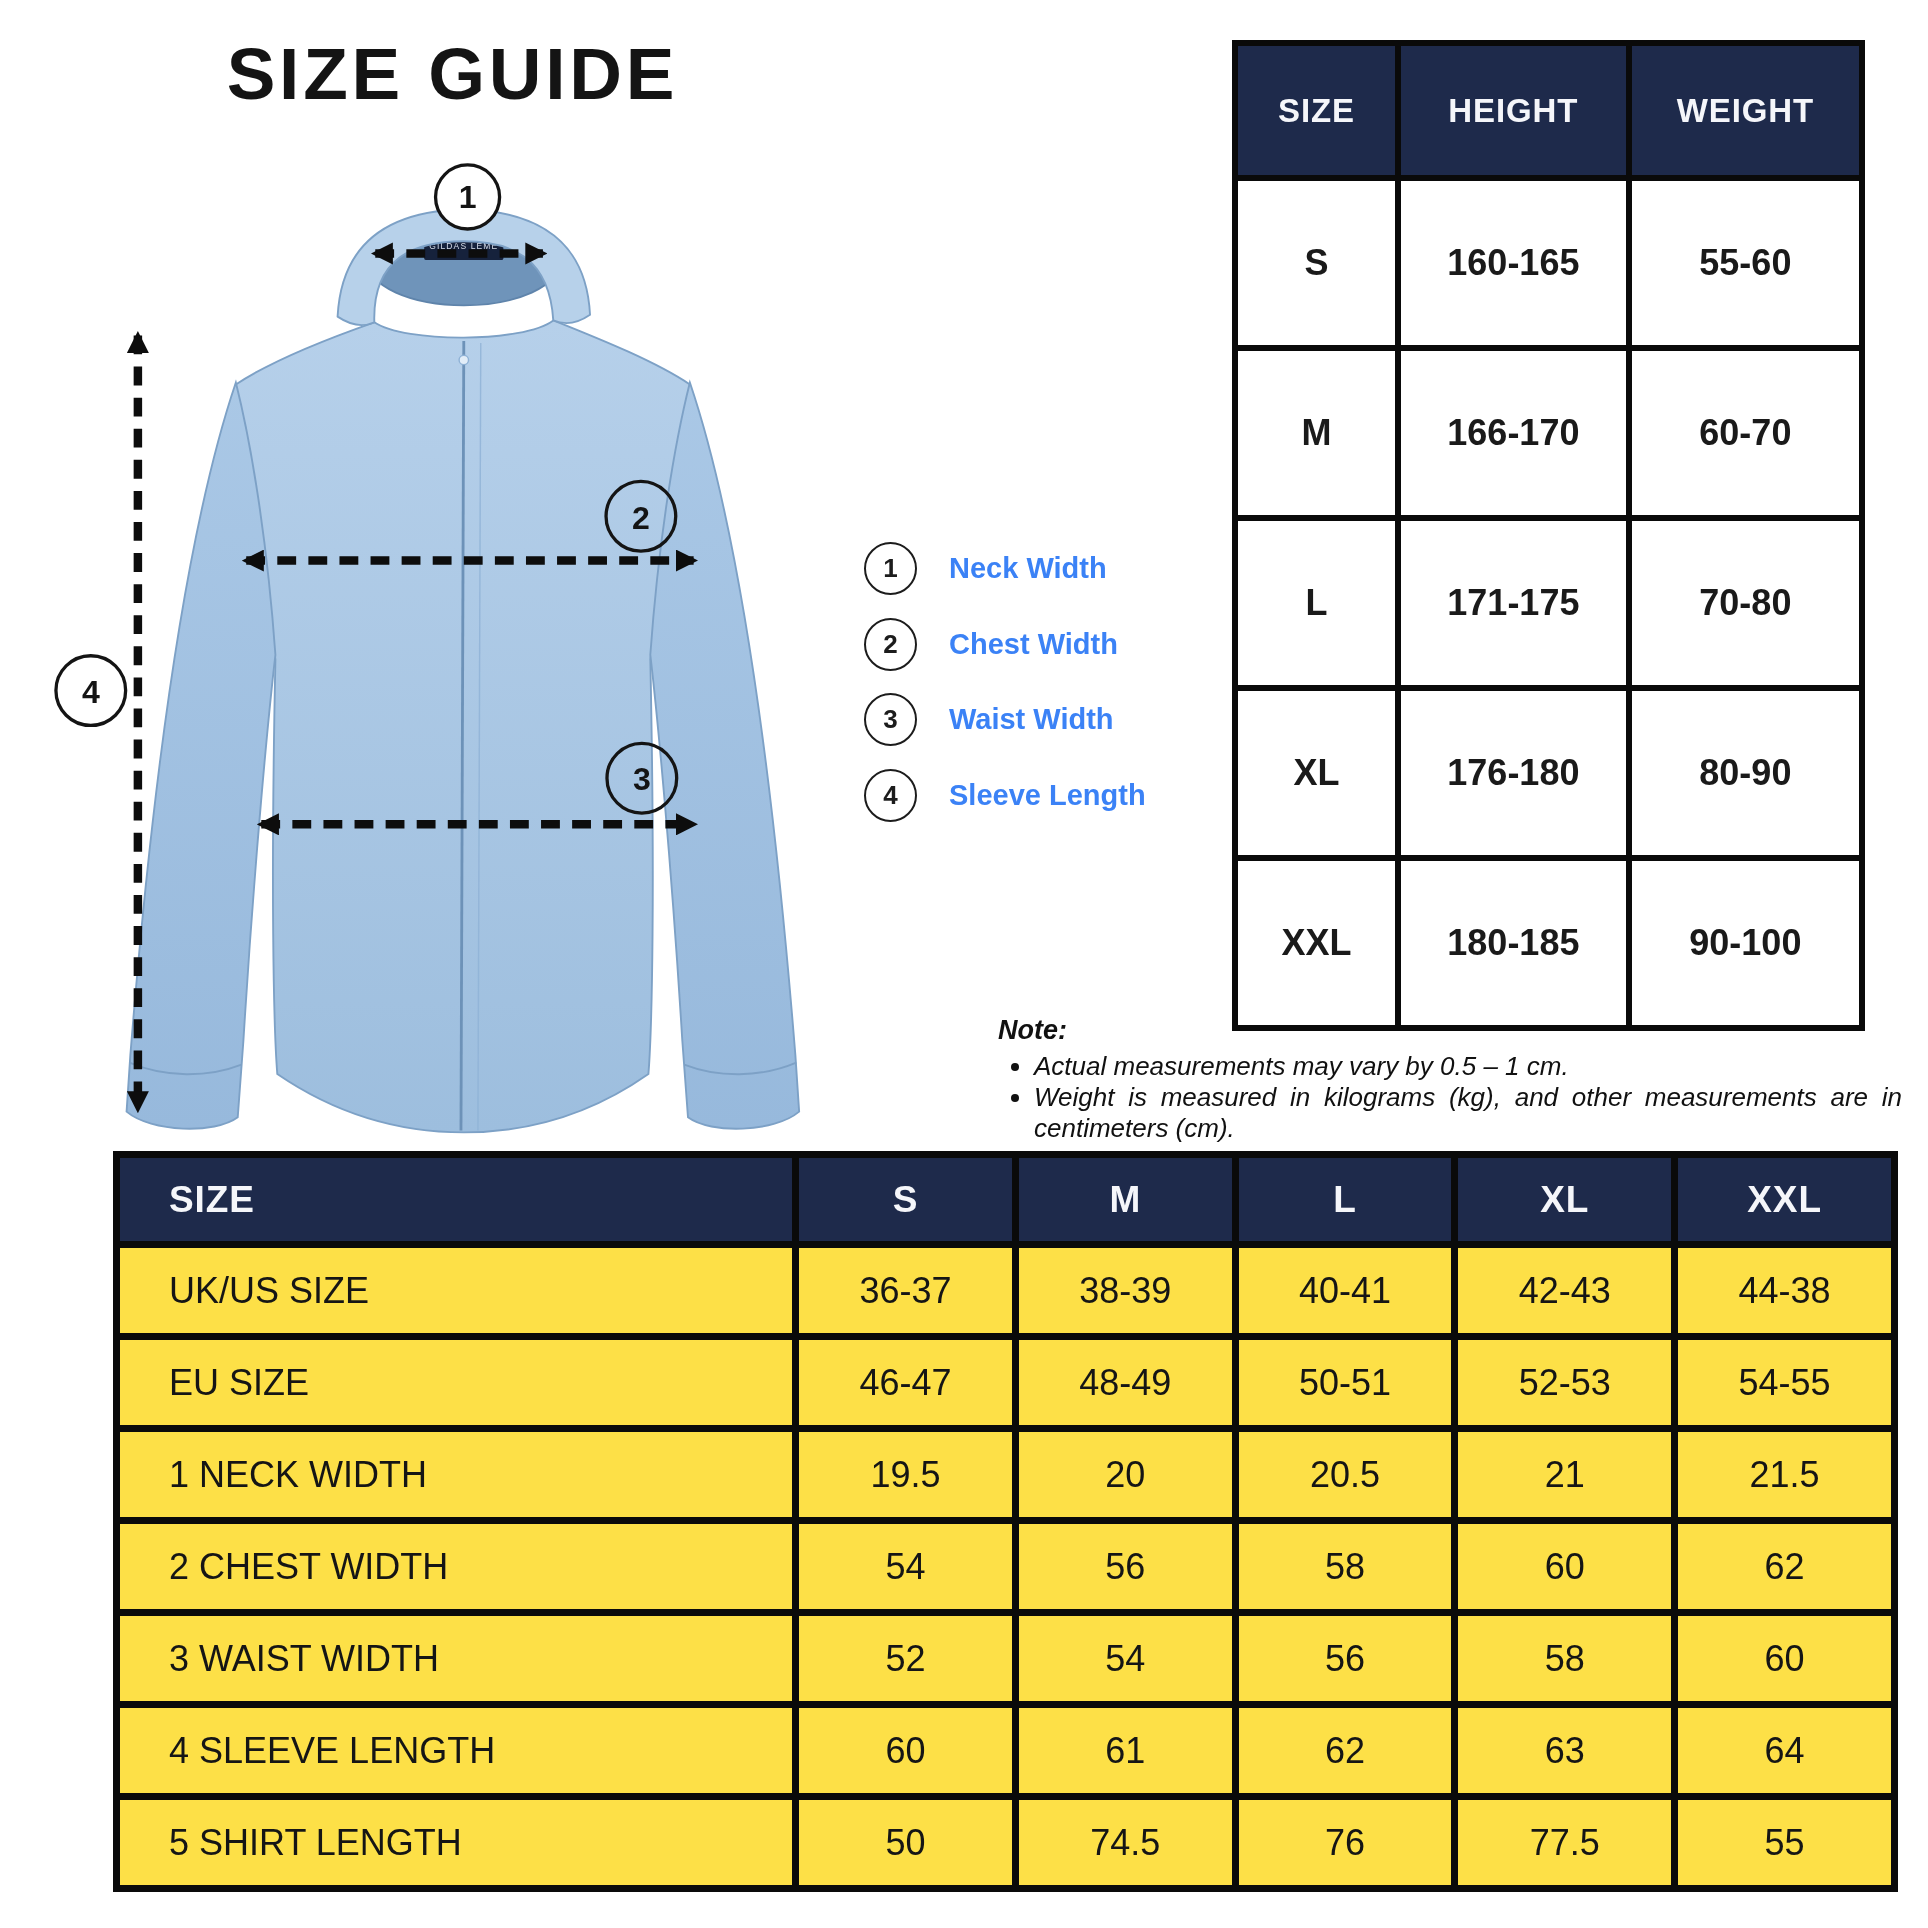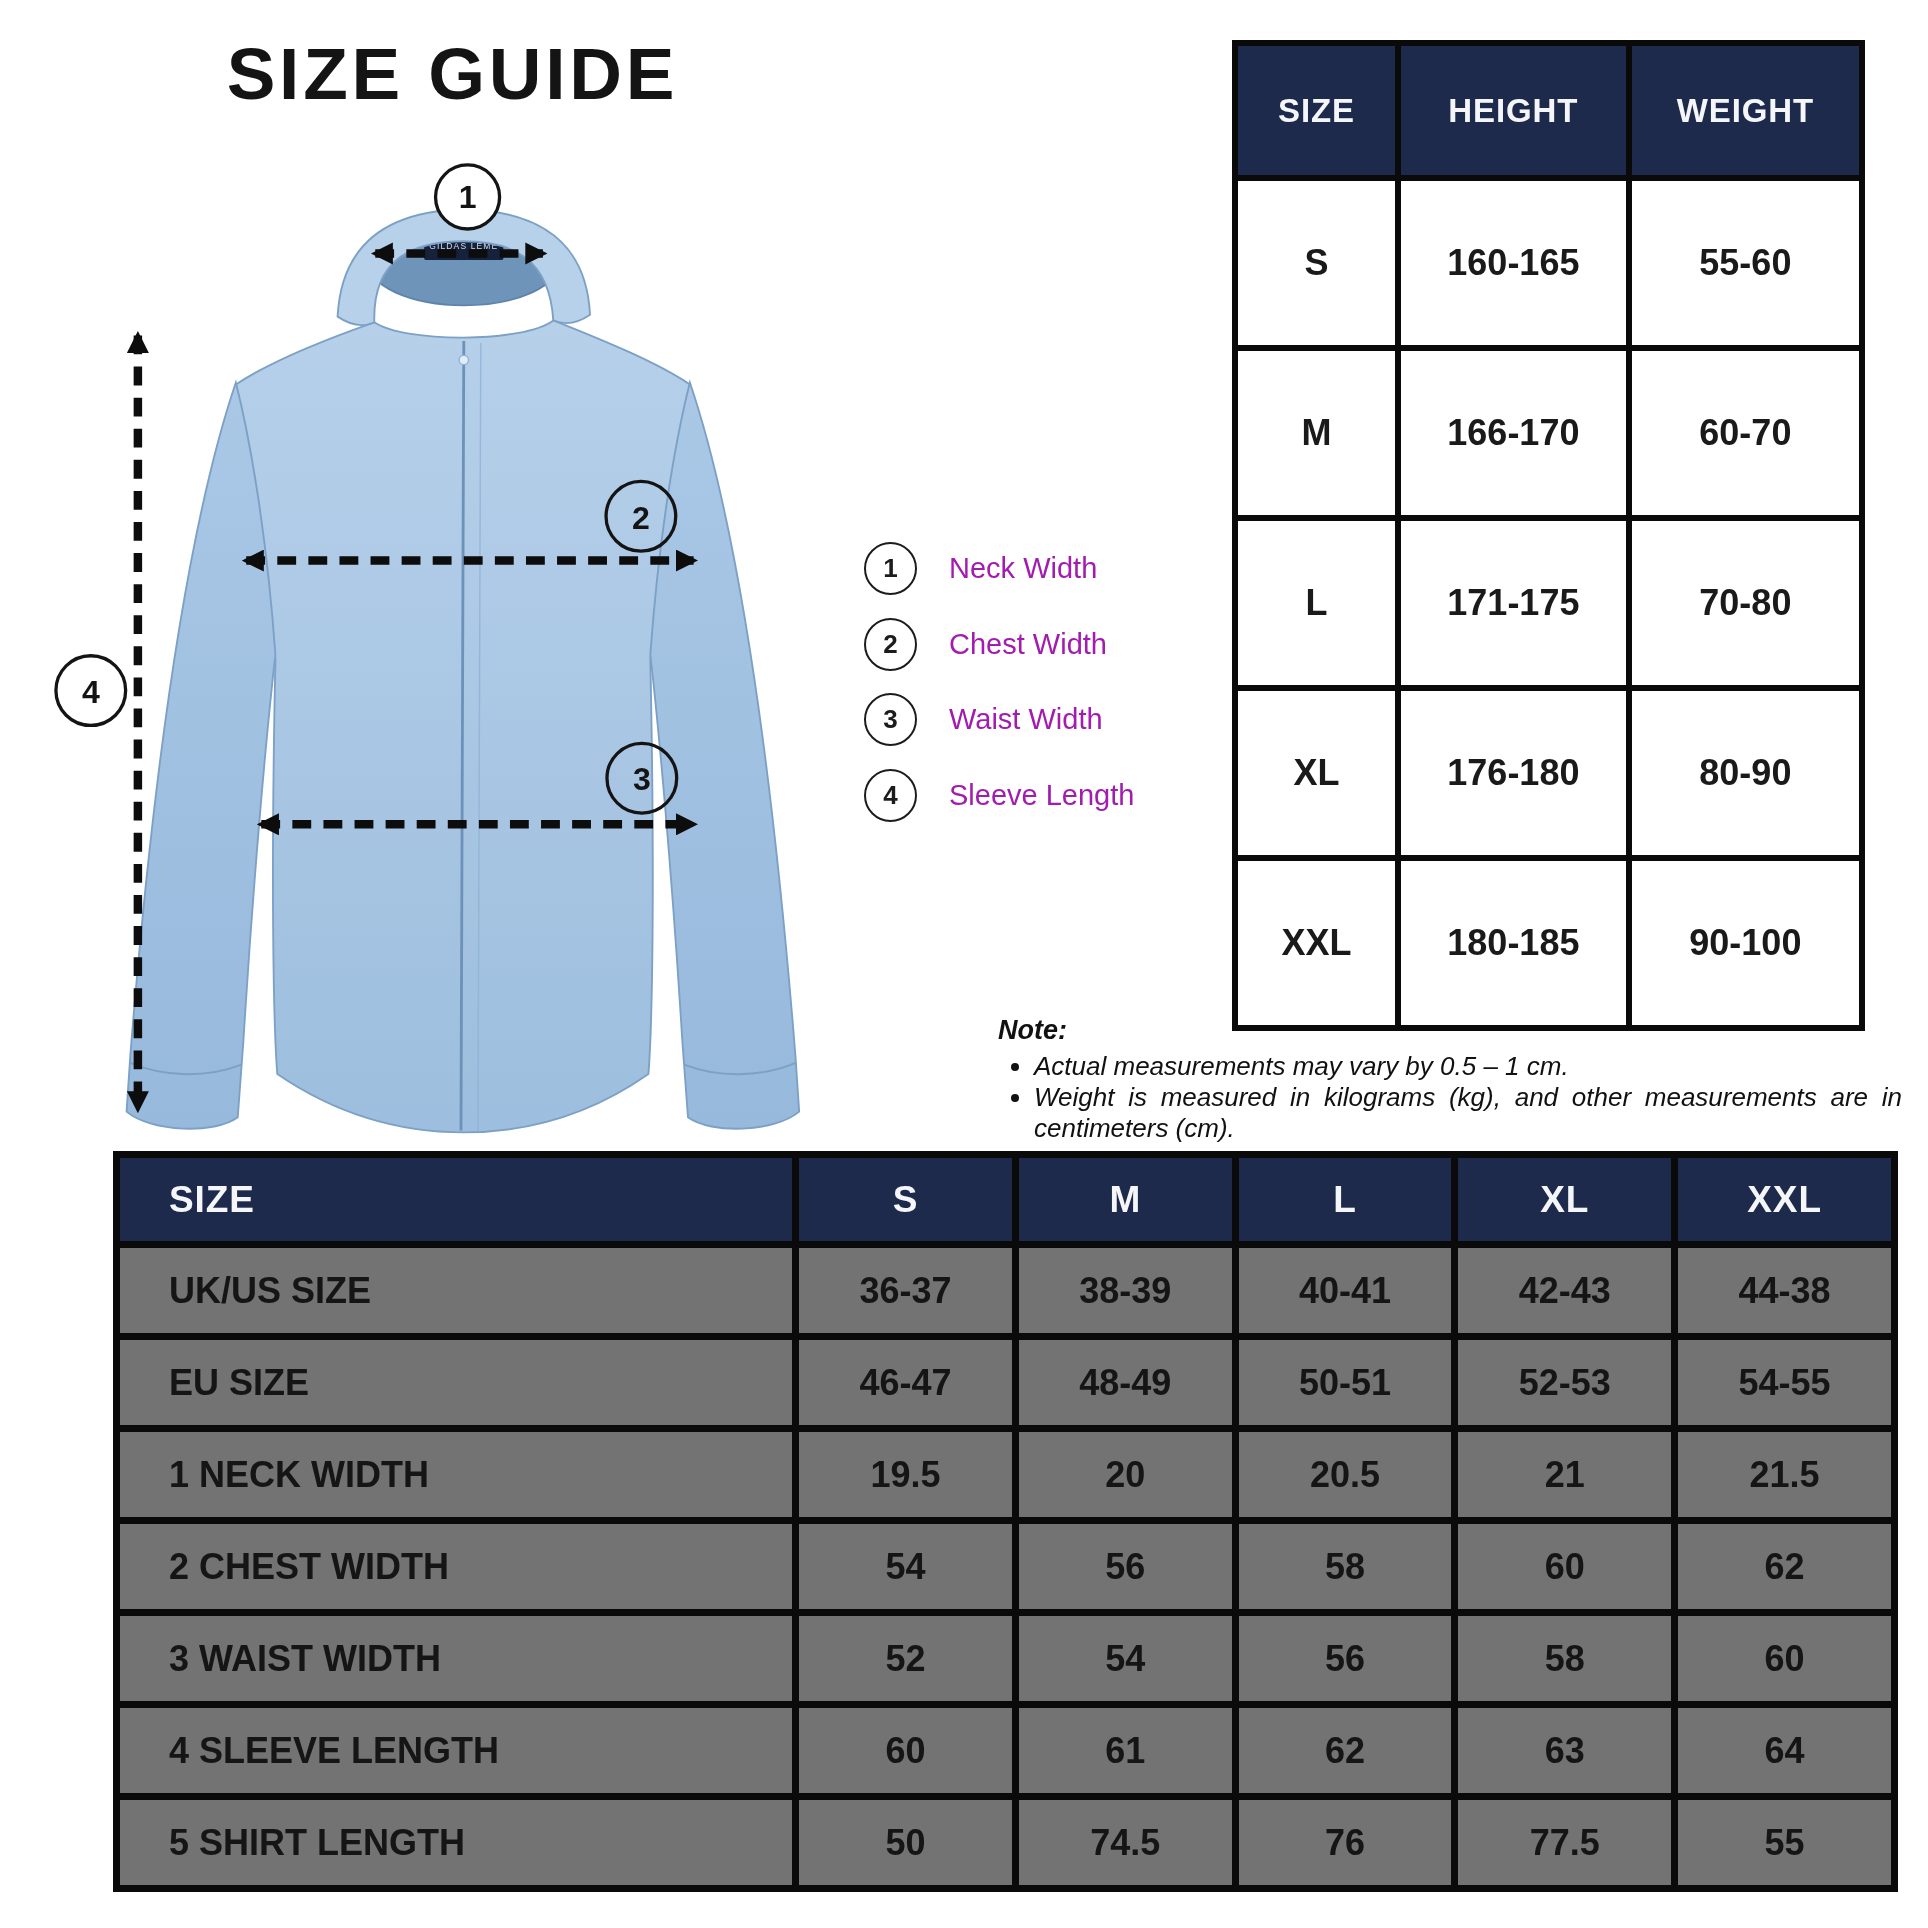--- a/index.html
+++ b/index.html
@@ -15,21 +15,21 @@
   
   .shirt-figure{position:absolute;left:38px;top:132px;width:829px;height:1055px;}
   
   .legend{position:absolute;left:864px;top:542px;}
   .legend-item{display:flex;align-items:center;height:53px;margin-bottom:22.6px;}
   .legend-circle{
     width:49px;height:49px;border:2.8px solid #1c1c1c;border-radius:50%;
     display:flex;align-items:center;justify-content:center;
     font-size:26px;font-weight:700;color:#1c1c1c;flex:0 0 auto;background:#fff;
   }
-  .legend-label{margin-left:32px;font-size:29px;font-weight:400;color:#a21caf;white-space:nowrap;}
+  .legend-label{margin-left:32px;font-size:29px;font-weight:700;color:#3b82f6;white-space:nowrap;}
   
   .hw-table{
     position:absolute;left:1232px;top:40px;width:633px;
     border-collapse:collapse;table-layout:fixed;
   }
   .hw-table th,.hw-table td{border:6.6px solid #0a0a0a;text-align:center;vertical-align:middle;}
   .hw-table thead tr{height:135px;}
   .hw-table tbody tr{height:170px;}
   .hw-table th{background:#1e2a4b;color:#f5f6fa;font-size:33px;font-weight:700;letter-spacing:0.9px;}
   .hw-table td{background:#ffffff;color:#1a1a1a;font-size:36px;font-weight:700;}
@@ -41,21 +41,21 @@
   
   .m-table{
     position:absolute;left:113px;top:1151px;width:1785px;
     border-collapse:collapse;table-layout:fixed;
   }
   .m-table th,.m-table td{border:7.5px solid #0a0a0a;vertical-align:middle;}
   .m-table thead tr{height:90px;}
   .m-table tbody tr{height:92px;}
   .m-table th{background:#1e2a4b;color:#f5f6fa;font-size:37px;font-weight:700;letter-spacing:0.9px;text-align:center;}
   .m-table th.first,.m-table td.row-label{text-align:left;padding-left:49px;}
-  .m-table td{background:#737373;color:#151515;font-size:36px;font-weight:700;text-align:center;}
+  .m-table td{background:#fde047;color:#151515;font-size:36px;font-weight:400;text-align:center;}
 </style>
 </head>
 <body>
 
 <div class="canvas">
 
   <div class="page-title">SIZE GUIDE</div>
 
   <svg class="shirt-figure" viewBox="0 0 880 1120">
     <defs>

